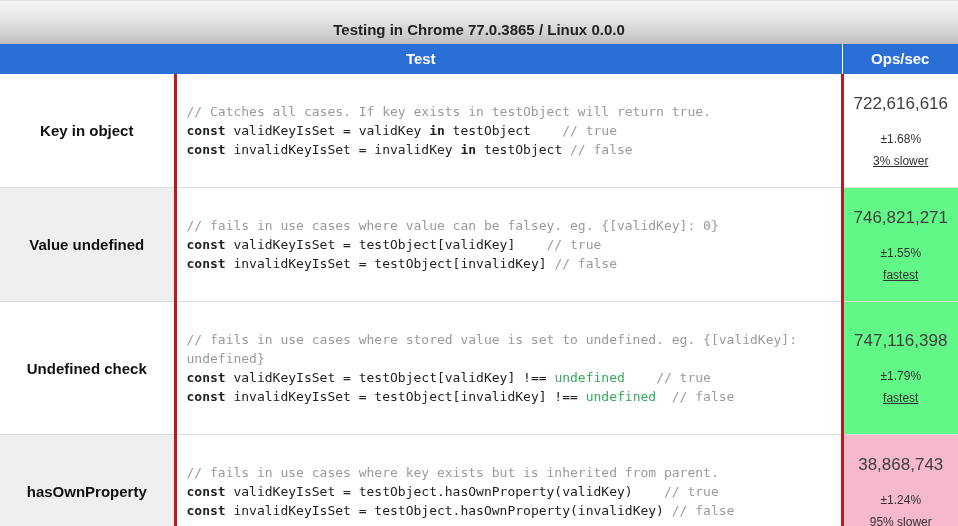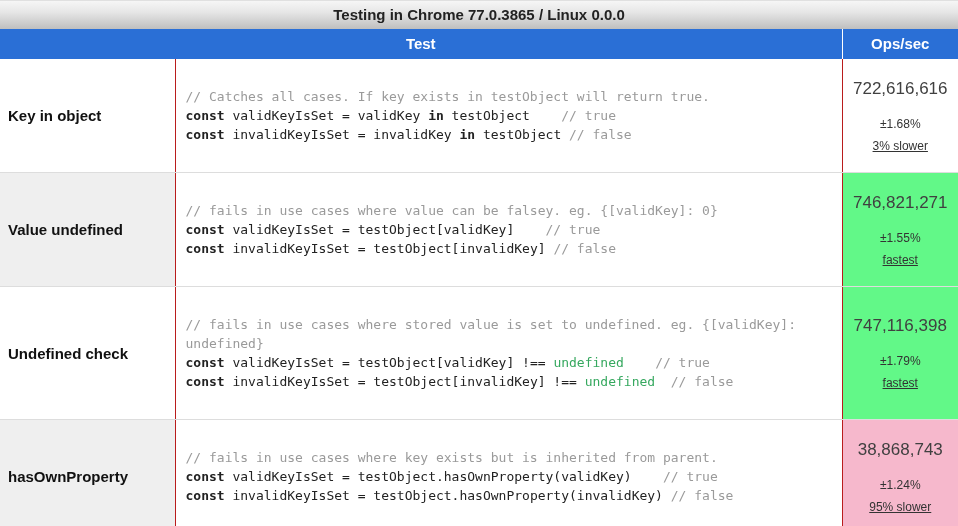--- a/index.html
+++ b/index.html
@@ -7,21 +7,21 @@
   body {
     font-family: Arial, Helvetica, sans-serif;
     font-size: 14px;
     color: #111;
     width: 958px;
   }
   .title-bar {
     text-align: center;
     font-weight: bold;
     font-size: 15px;
-    padding: 5px 0 6px 0;
+    padding: 20px 0 6px 0;
     background: linear-gradient(to bottom, #f6f6f6 0%, #e6e6e6 40%, #bfbfbf 100%);
     border-top: 1px solid #e0e0e0;
     color: #222;
   }
   table.bench {
     border-collapse: collapse;
     width: 100%;
     table-layout: fixed;
   }
   .bench thead th {
@@ -31,30 +31,31 @@
     font-size: 15px;
     padding: 6px 0 7px 0;
     text-align: center;
     border-left: 1px solid #fff;
   }
   .bench thead th:first-child { border-left: none; }
   .col-name { width: 175px; }
   .col-ops  { width: 116px; }
   .bench tbody tr { }
   .bench tbody td {
-    border-left: 1px solid #b91c1c;
+    border-left: 3px solid #b91c1c;
     border-bottom: 1px solid #ddd;
     vertical-align: middle;
   }
   .bench tbody td:first-child { border-left: none; }
   .bench tbody tr:nth-child(even) td.name-cell,
   .bench tbody tr:nth-child(even) td.ops-cell { background: #efefef; }
   .bench tbody tr:nth-child(odd)  td.name-cell,
   .bench tbody tr:nth-child(odd)  td.ops-cell { background: #ffffff; }
   td.name-cell {
+    text-align: center;
     font-weight: bold;
     font-size: 15px;
     padding: 0 8px;
   }
   td.code-cell {
     background: #ffffff;
     padding: 28px 10px;
   }
   td.ops-cell {
     text-align: center;

